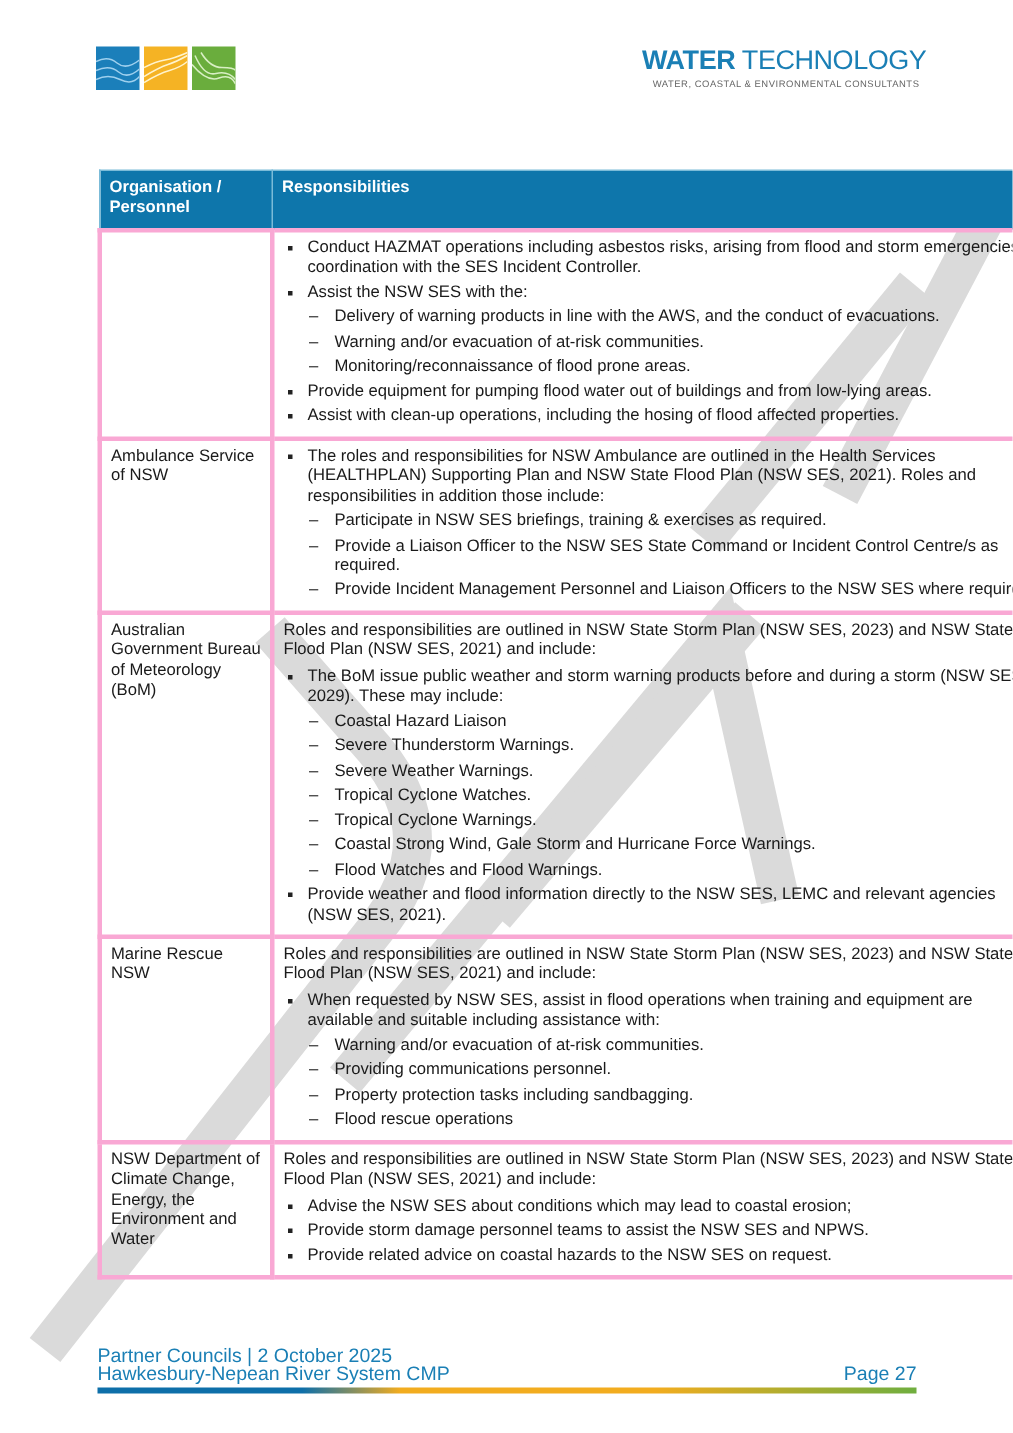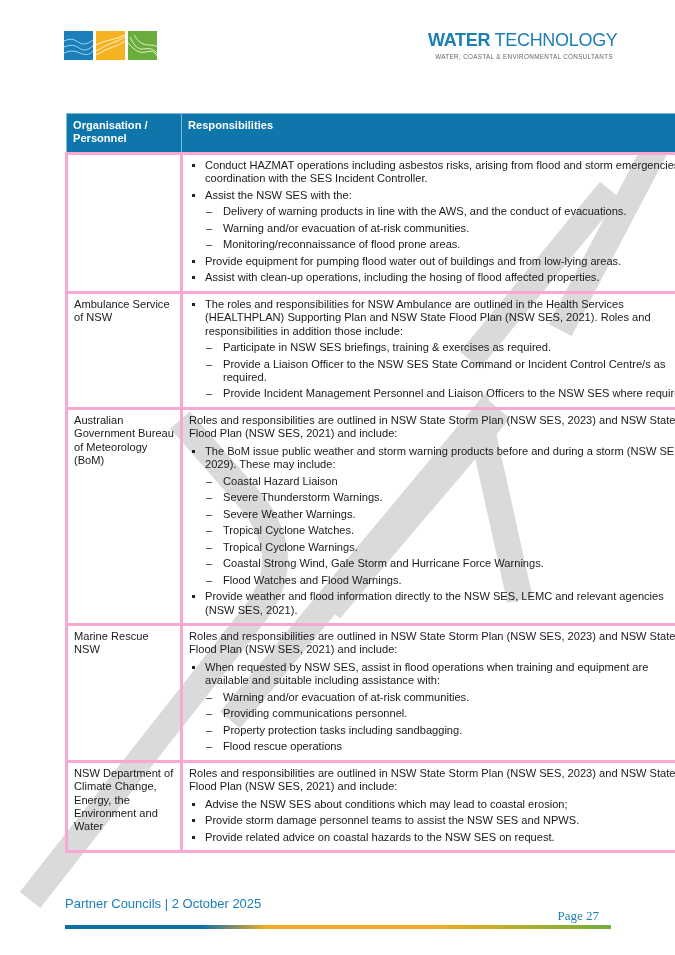--- a/index.html
+++ b/index.html
@@ -19,21 +19,21 @@
        padding: 5px 6px 6px 6px; border: 1px solid #7bbbd8; height: 21px; }
   td { border: 3px solid #f9a8d4; vertical-align: top; padding: 4px 6px 3px 6px; }
   td.org { width: 100px; }
   .p { margin: 0 0 4px 0; }
   ul { list-style: none; margin: 0; padding: 0; }
   li.b { position: relative; padding-left: 16px; margin-bottom: 3.1px; }
   li.b::before { content: ""; position: absolute; left: 3px; top: 5px; width: 3px; height: 3px; background: #222; }
   li.d { position: relative; padding-left: 34px; margin-bottom: 3.1px; }
   li.d::before { content: "\2013"; position: absolute; left: 17px; top: 0; }
   .footer { position: absolute; left: 65px; top: 898px; width: 546px; font-size: 13px; line-height: 11.5px; color: #1a7fb5; }
-  .footer .pg { position: absolute; right: 12px; top: 11.5px; font-family: Liberation Serif, serif; }
+  .footer .pg { position: absolute; right: 0; top: 11.5px; }
   .bar { position: absolute; left: 65px; top: 925px; width: 546px; height: 4px;
          background: linear-gradient(90deg, #0e6fa9 0%, #0e6fa9 25%, #f2ac1f 37%, #f2ac1f 68%, #6fae3f 100%); }
 </style>
 </head>
 <body>
 
 <svg class="watermark" viewBox="0 0 675 955">
   <g fill="none" stroke="#d6d6d6" stroke-width="26" stroke-linejoin="miter" opacity="0.9">
     <path d="M30 900 L250 620 Q300 560 250 500 L180 420"></path>
     <path d="M230 720 L480 420 L520 600"></path>
@@ -138,15 +138,16 @@
             <li class="b">Provide storm damage personnel teams to assist the NSW SES and NPWS.</li>
             <li class="b">Provide related advice on coastal hazards to the NSW SES on request.</li>
           </ul>
         </td>
       </tr>
     </tbody>
 </table>
 
 <div class="footer">
   <div>Partner Councils | 2 October 2025</div>
+  <div>Hawkesbury-Nepean River System CMP</div>
   <div class="pg">Page 27</div>
 </div>
 <div class="bar"></div>
 
 </body></html>

